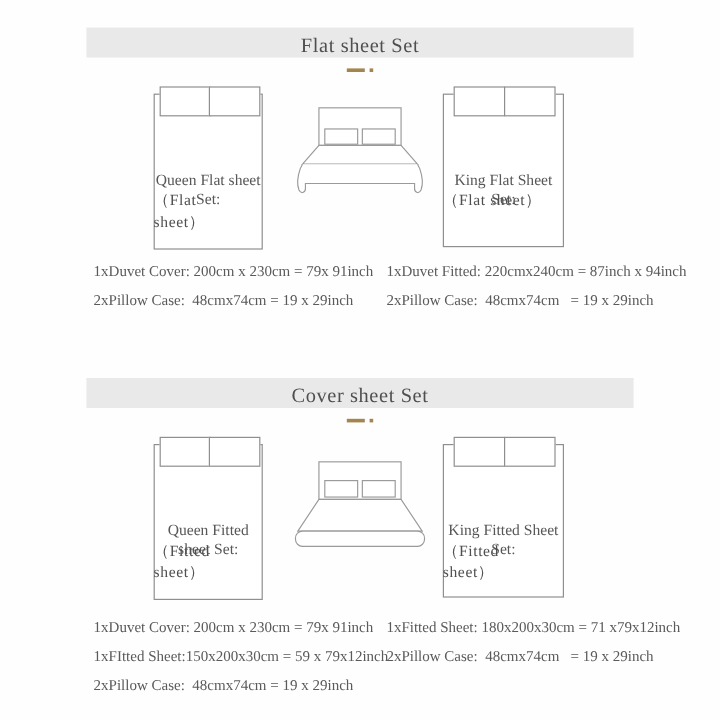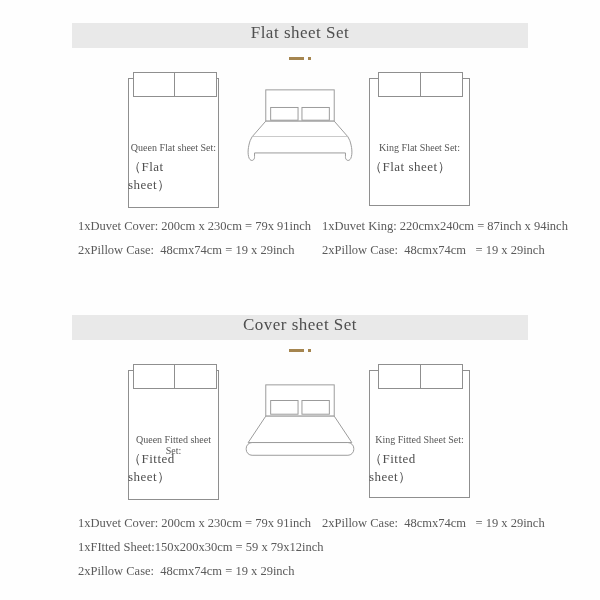--- a/index.html
+++ b/index.html
@@ -5,34 +5,34 @@
   html,body{margin:0;padding:0;background:#fff;}
   #canvas{
     position:relative;width:600px;height:600px;background:#fefefe;overflow:hidden;
     font-family:"Liberation Serif","DejaVu Serif",serif;color:#5a5a5a;
   }
   .section{position:absolute;left:0;width:600px;}
   .sec1{top:0;height:292px;}
   .sec2{top:292px;height:308px;}
   .banner{
     position:absolute;left:72px;top:23px;width:456px;height:25px;
-    background:#e9e9e9;display:flex;align-items:flex-start;justify-content:center;
+    background:#e9e9e9;display:flex;align-items:flex-end;justify-content:center;
   }
   .banner-title{font-size:17px;color:#4f4f4f;letter-spacing:.5px;}
   .ornament{position:absolute;left:0;right:0;top:57px;display:flex;justify-content:center;align-items:center;}
   .ornament .dash{width:15px;height:3px;background:#a5854f;}
   .ornament .dot{width:3px;height:3px;background:#a5854f;margin-left:4px;}
   .bed-top{position:absolute;top:72px;}
   .bed-top.queen{left:128px;width:91px;height:136px;}
   .bed-top.king{left:369px;width:101px;height:134px;}
   .bed-rect{position:absolute;left:0;right:0;top:6px;bottom:0;border:1px solid #8f8f8f;background:#fff;}
   .pillow{position:absolute;top:0;height:23px;width:41px;border:1px solid #8f8f8f;background:#fff;}
   .queen .pillow.pl{left:5px;}  .queen .pillow.pr{right:2px;}
   .king  .pillow.pl{left:9px;}  .king  .pillow.pr{right:7px;}
-  .bed-label1{position:absolute;left:0;right:0;top:70px;text-align:center;font-size:10px;color:#575757;}
+  .bed-label1{position:absolute;left:0;right:0;top:70px;text-align:center;font-size:13px;color:#575757;}
   .bed-label2{position:absolute;left:0;right:16px;top:86px;text-align:left;font-size:13px;color:#4f4f4f;letter-spacing:.5px;}
   .center-bed{position:absolute;left:240px;top:84px;width:120px;height:88px;}
   .sec2 .center-bed{top:87px;}
   .specs{position:absolute;top:214px;}
   .sec2 .specs{top:219px;}
   .specs.queen-col{left:78px;}
   .specs.king-col{left:322px;}
   .spec-line{font-size:12.5px;line-height:24px;color:#5a5a5a;white-space:pre;}
 </style>
 </head>
@@ -71,21 +71,21 @@
       <div class="pillow pr"></div>
       <div class="bed-label1">King Flat Sheet Set:</div>
       <div class="bed-label2">（Flat sheet）</div>
     </div>
 
     <div class="specs queen-col">
       <div class="spec-line">1xDuvet Cover: 200cm x 230cm = 79x 91inch</div>
       <div class="spec-line">2xPillow Case:  48cmx74cm = 19 x 29inch</div>
     </div>
     <div class="specs king-col">
-      <div class="spec-line">1xDuvet King: 220cmx240cm = 87inch x 94inch</div>
+      <div class="spec-line">1xDuvet Fitted: 220cmx240cm = 87inch x 94inch</div>
       <div class="spec-line">2xPillow Case:  48cmx74cm   = 19 x 29inch</div>
     </div>
   </div>
 
   <div class="section sec2">
     <div class="banner">
       <span class="banner-title">Cover sheet Set</span>
     </div>
     <div class="ornament">
       <span class="dash"></span>
@@ -115,17 +115,18 @@
       <div class="bed-label1">King Fitted Sheet Set:</div>
       <div class="bed-label2">（Fitted sheet）</div>
     </div>
 
     <div class="specs queen-col">
       <div class="spec-line">1xDuvet Cover: 200cm x 230cm = 79x 91inch</div>
       <div class="spec-line">1xFItted Sheet:150x200x30cm = 59 x 79x12inch</div>
       <div class="spec-line">2xPillow Case:  48cmx74cm = 19 x 29inch</div>
     </div>
     <div class="specs king-col">
+      <div class="spec-line">1xFitted Sheet: 180x200x30cm = 71 x79x12inch</div>
       <div class="spec-line">2xPillow Case:  48cmx74cm   = 19 x 29inch</div>
     </div>
   </div>
 
 </div>
 
 </body></html>

